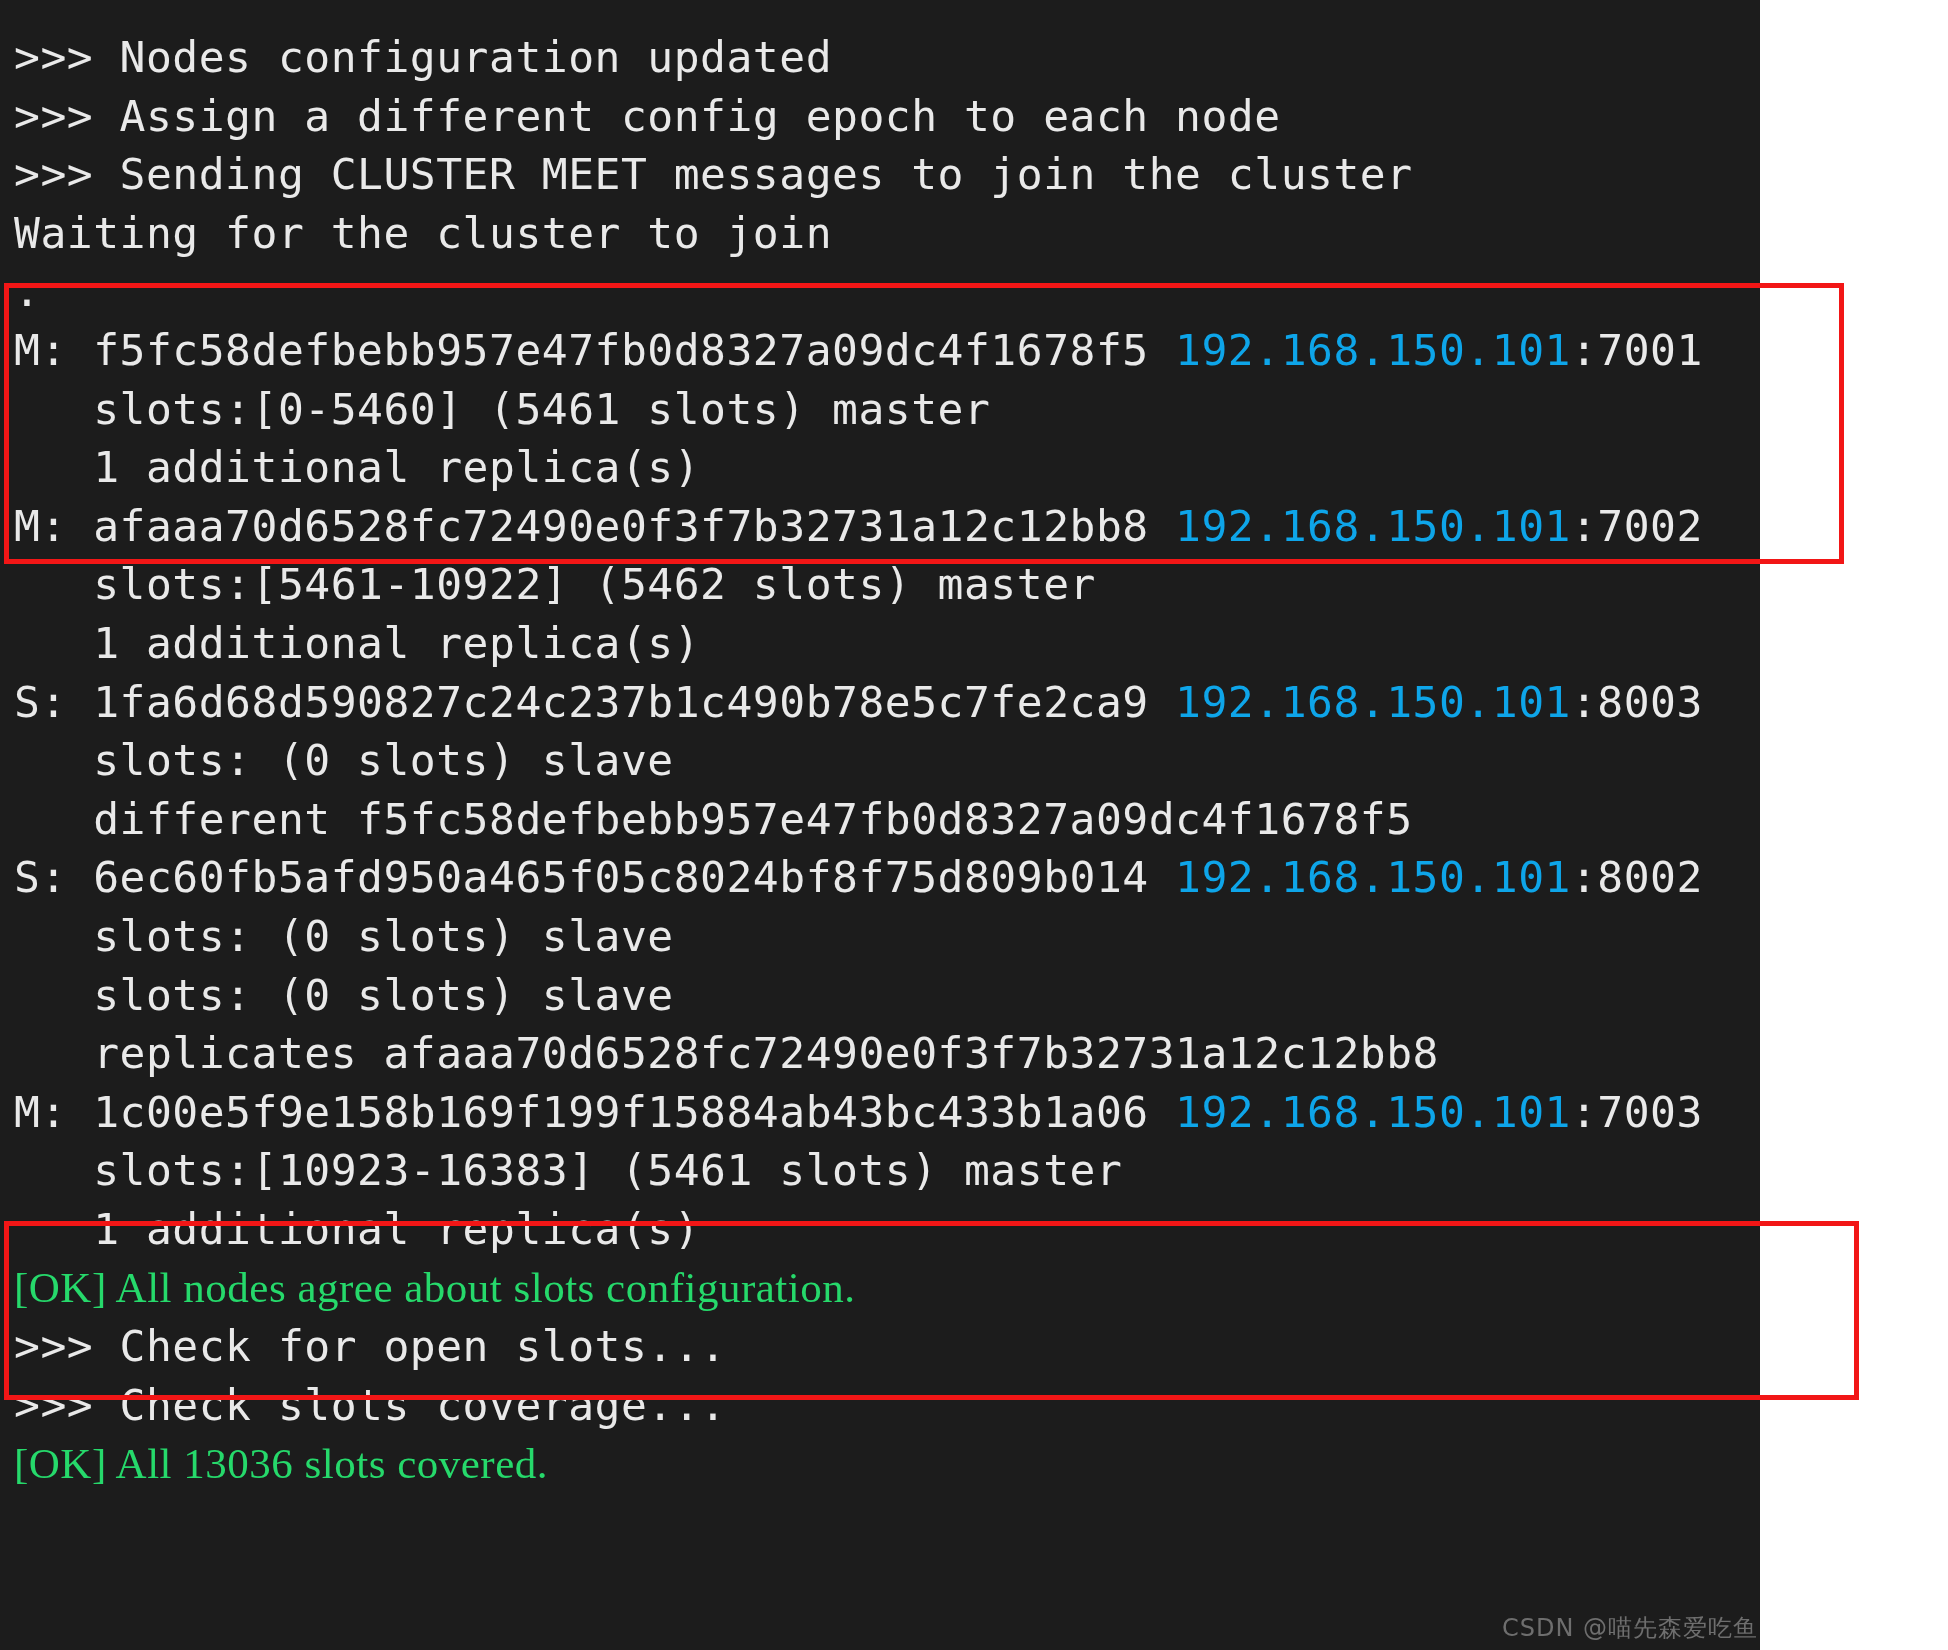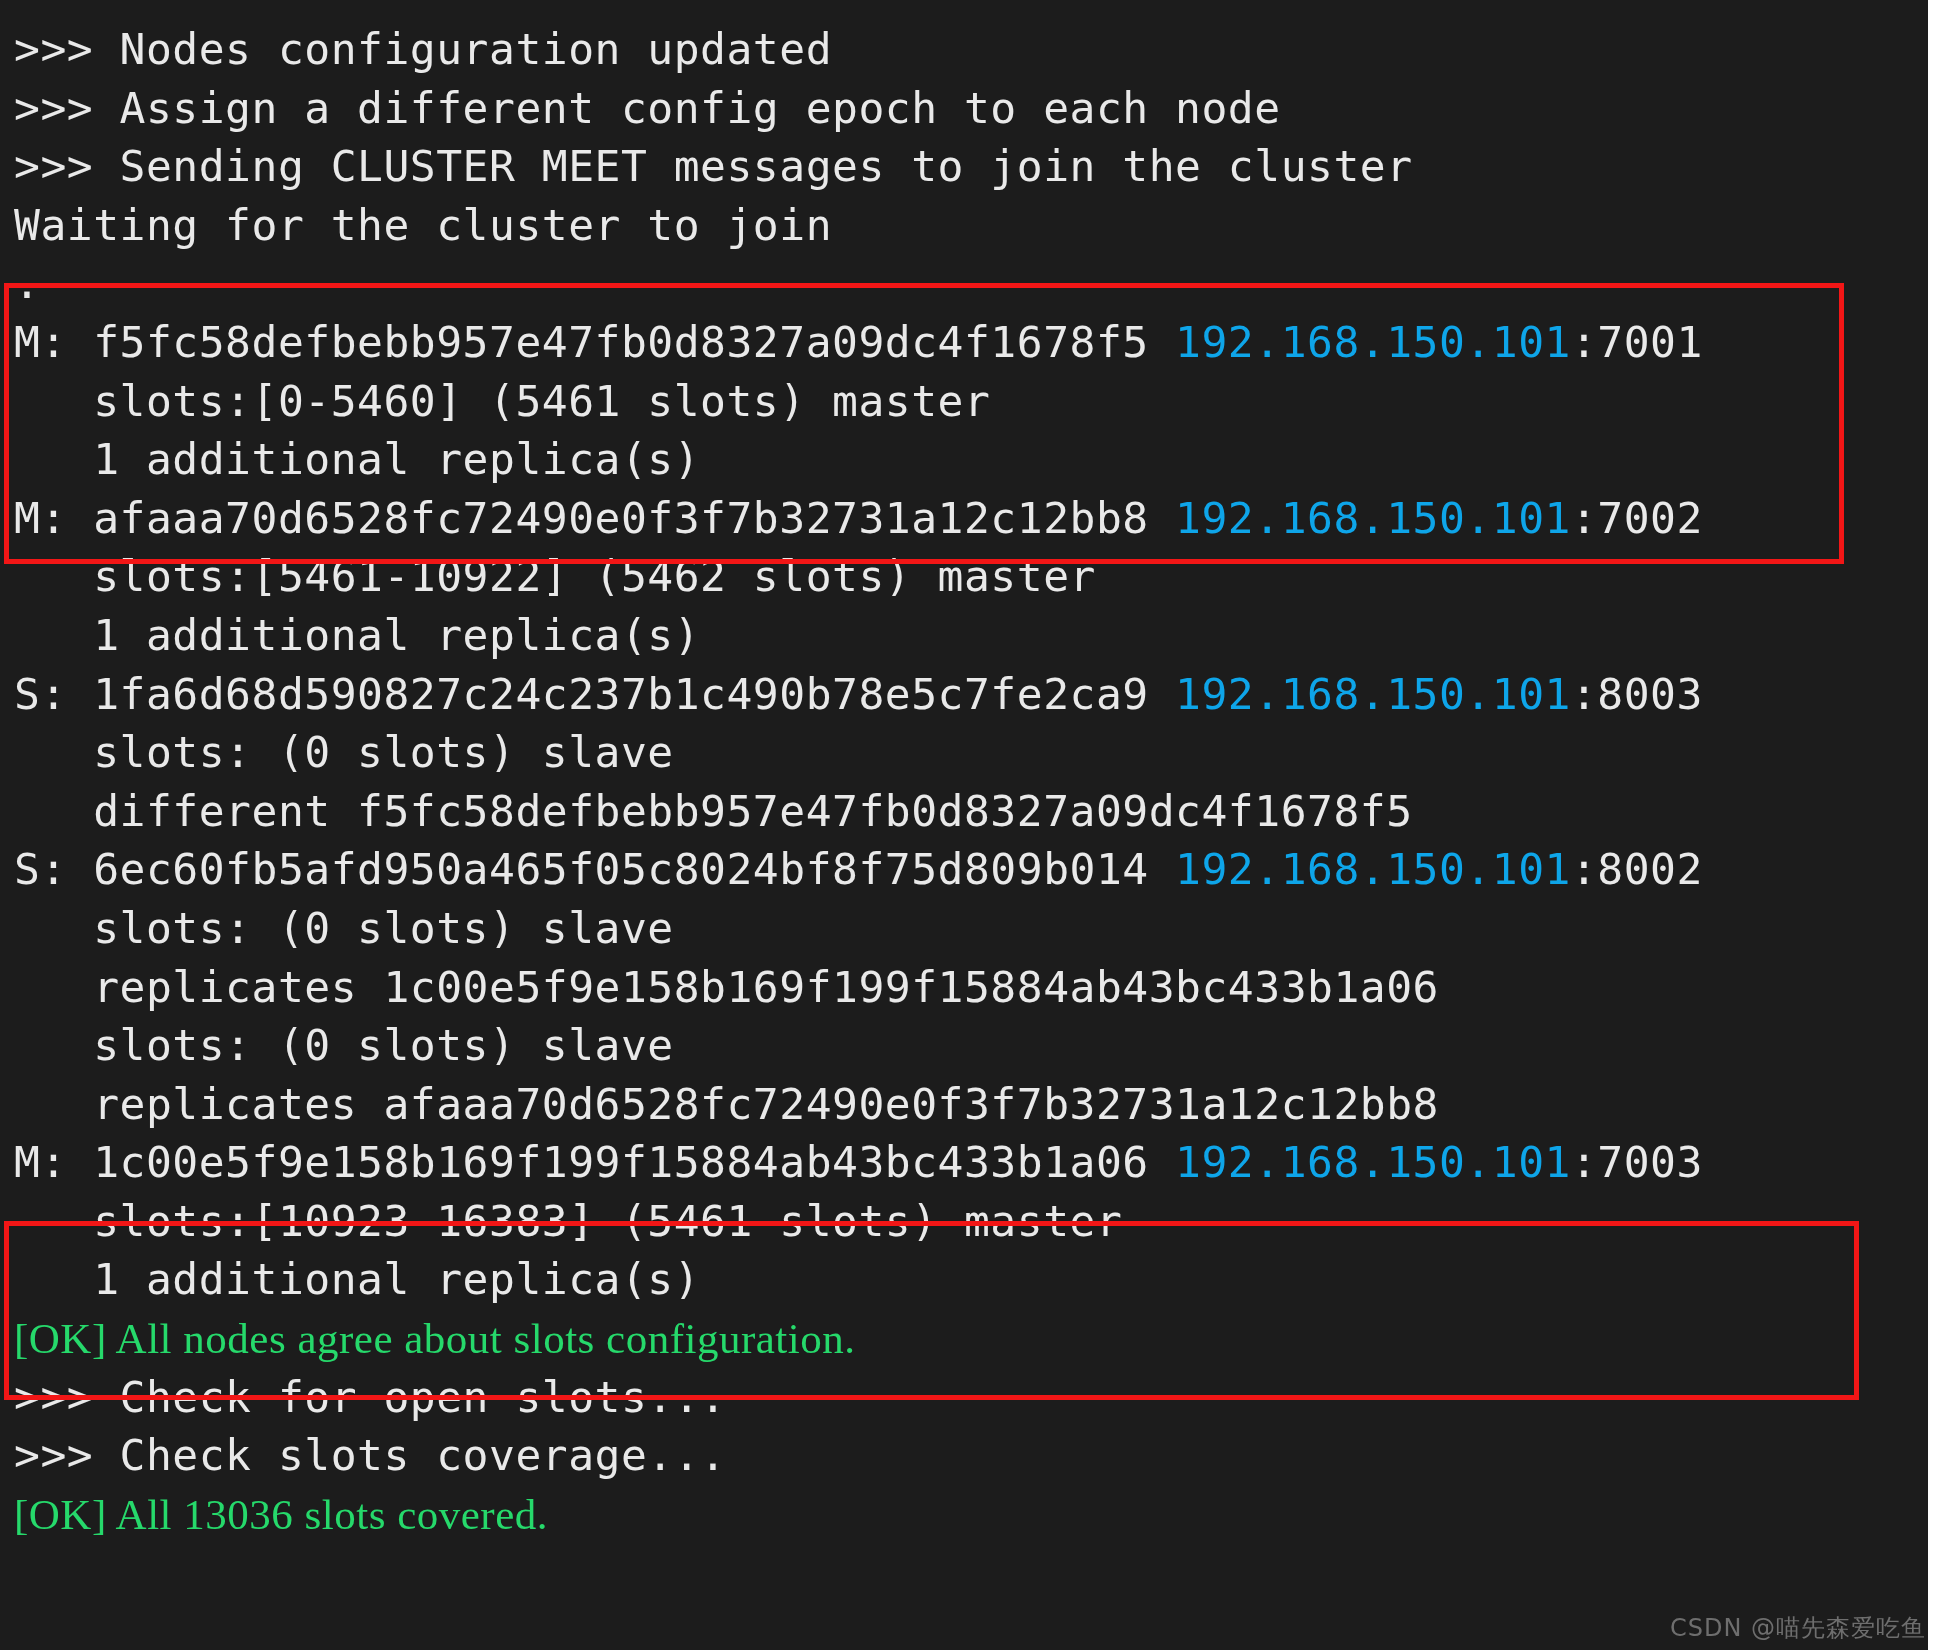--- a/index.html
+++ b/index.html
@@ -8,25 +8,25 @@
     background: #ffffff;
   }
   body {
     width: 1948px;
     height: 1650px;
     overflow: hidden;
     font-family: "DejaVu Sans Mono", "Liberation Mono", monospace;
   }
   #terminal {
     position: relative;
-    width: 1928px;
+    width: 1760px;
     height: 1650px;
     background: #1c1c1c;
     box-sizing: border-box;
-    padding: 20px 0 0 14px;
+    padding: 28px 0 0 14px;
   }
   .line {
     position: relative;
     height: 58.6px;
     line-height: 58.6px;
     font-size: 43px;
     letter-spacing: 0.5px;
     white-space: pre;
     color: #e6e6e6;
     z-index: 2;
@@ -84,21 +84,20 @@
       <div class="line"><span class="tok-white">   slots:[0-5460] (5461 slots) master</span></div>
       <div class="line"><span class="tok-white">   1 additional replica(s)</span></div>
       <div class="line"><span class="tok-white">M: afaaa70d6528fc72490e0f3f7b32731a12c12bb8 </span><span class="tok-magenta">192.168.150.101</span><span class="tok-white">:7002</span></div>
       <div class="line"><span class="tok-white">   slots:[5461-10922] (5462 slots) master</span></div>
       <div class="line"><span class="tok-white">   1 additional replica(s)</span></div>
       <div class="line"><span class="tok-white">S: 1fa6d68d590827c24c237b1c490b78e5c7fe2ca9 </span><span class="tok-magenta">192.168.150.101</span><span class="tok-white">:8003</span></div>
       <div class="line"><span class="tok-white">   slots: (0 slots) slave</span></div>
       <div class="line"><span class="tok-white">   different f5fc58defbebb957e47fb0d8327a09dc4f1678f5</span></div>
       <div class="line"><span class="tok-white">S: 6ec60fb5afd950a465f05c8024bf8f75d809b014 </span><span class="tok-magenta">192.168.150.101</span><span class="tok-white">:8002</span></div>
       <div class="line"><span class="tok-white">   slots: (0 slots) slave</span></div>
-      <div class="line"><span class="tok-white">   replicates 1c00e5f9e158b169f199f15884ab43bc433b1a06</span></div>
       <div class="line"><span class="tok-white">   slots: (0 slots) slave</span></div>
       <div class="line"><span class="tok-white">   replicates afaaa70d6528fc72490e0f3f7b32731a12c12bb8</span></div>
       <div class="line"><span class="tok-white">M: 1c00e5f9e158b169f199f15884ab43bc433b1a06 </span><span class="tok-magenta">192.168.150.101</span><span class="tok-white">:7003</span></div>
       <div class="line"><span class="tok-white">   slots:[10923-16383] (5461 slots) master</span></div>
       <div class="line"><span class="tok-white">   1 additional replica(s)</span></div>
       <div class="line"><span class="tok-green">[OK] All nodes agree about slots configuration.</span></div>
       <div class="line"><span class="tok-white">&gt;&gt;&gt; Check for open slots...</span></div>
       <div class="line"><span class="tok-white">&gt;&gt;&gt; Check slots coverage...</span></div>
       <div class="line"><span class="tok-green">[OK] All 13036 slots covered.</span></div>
     </div>

